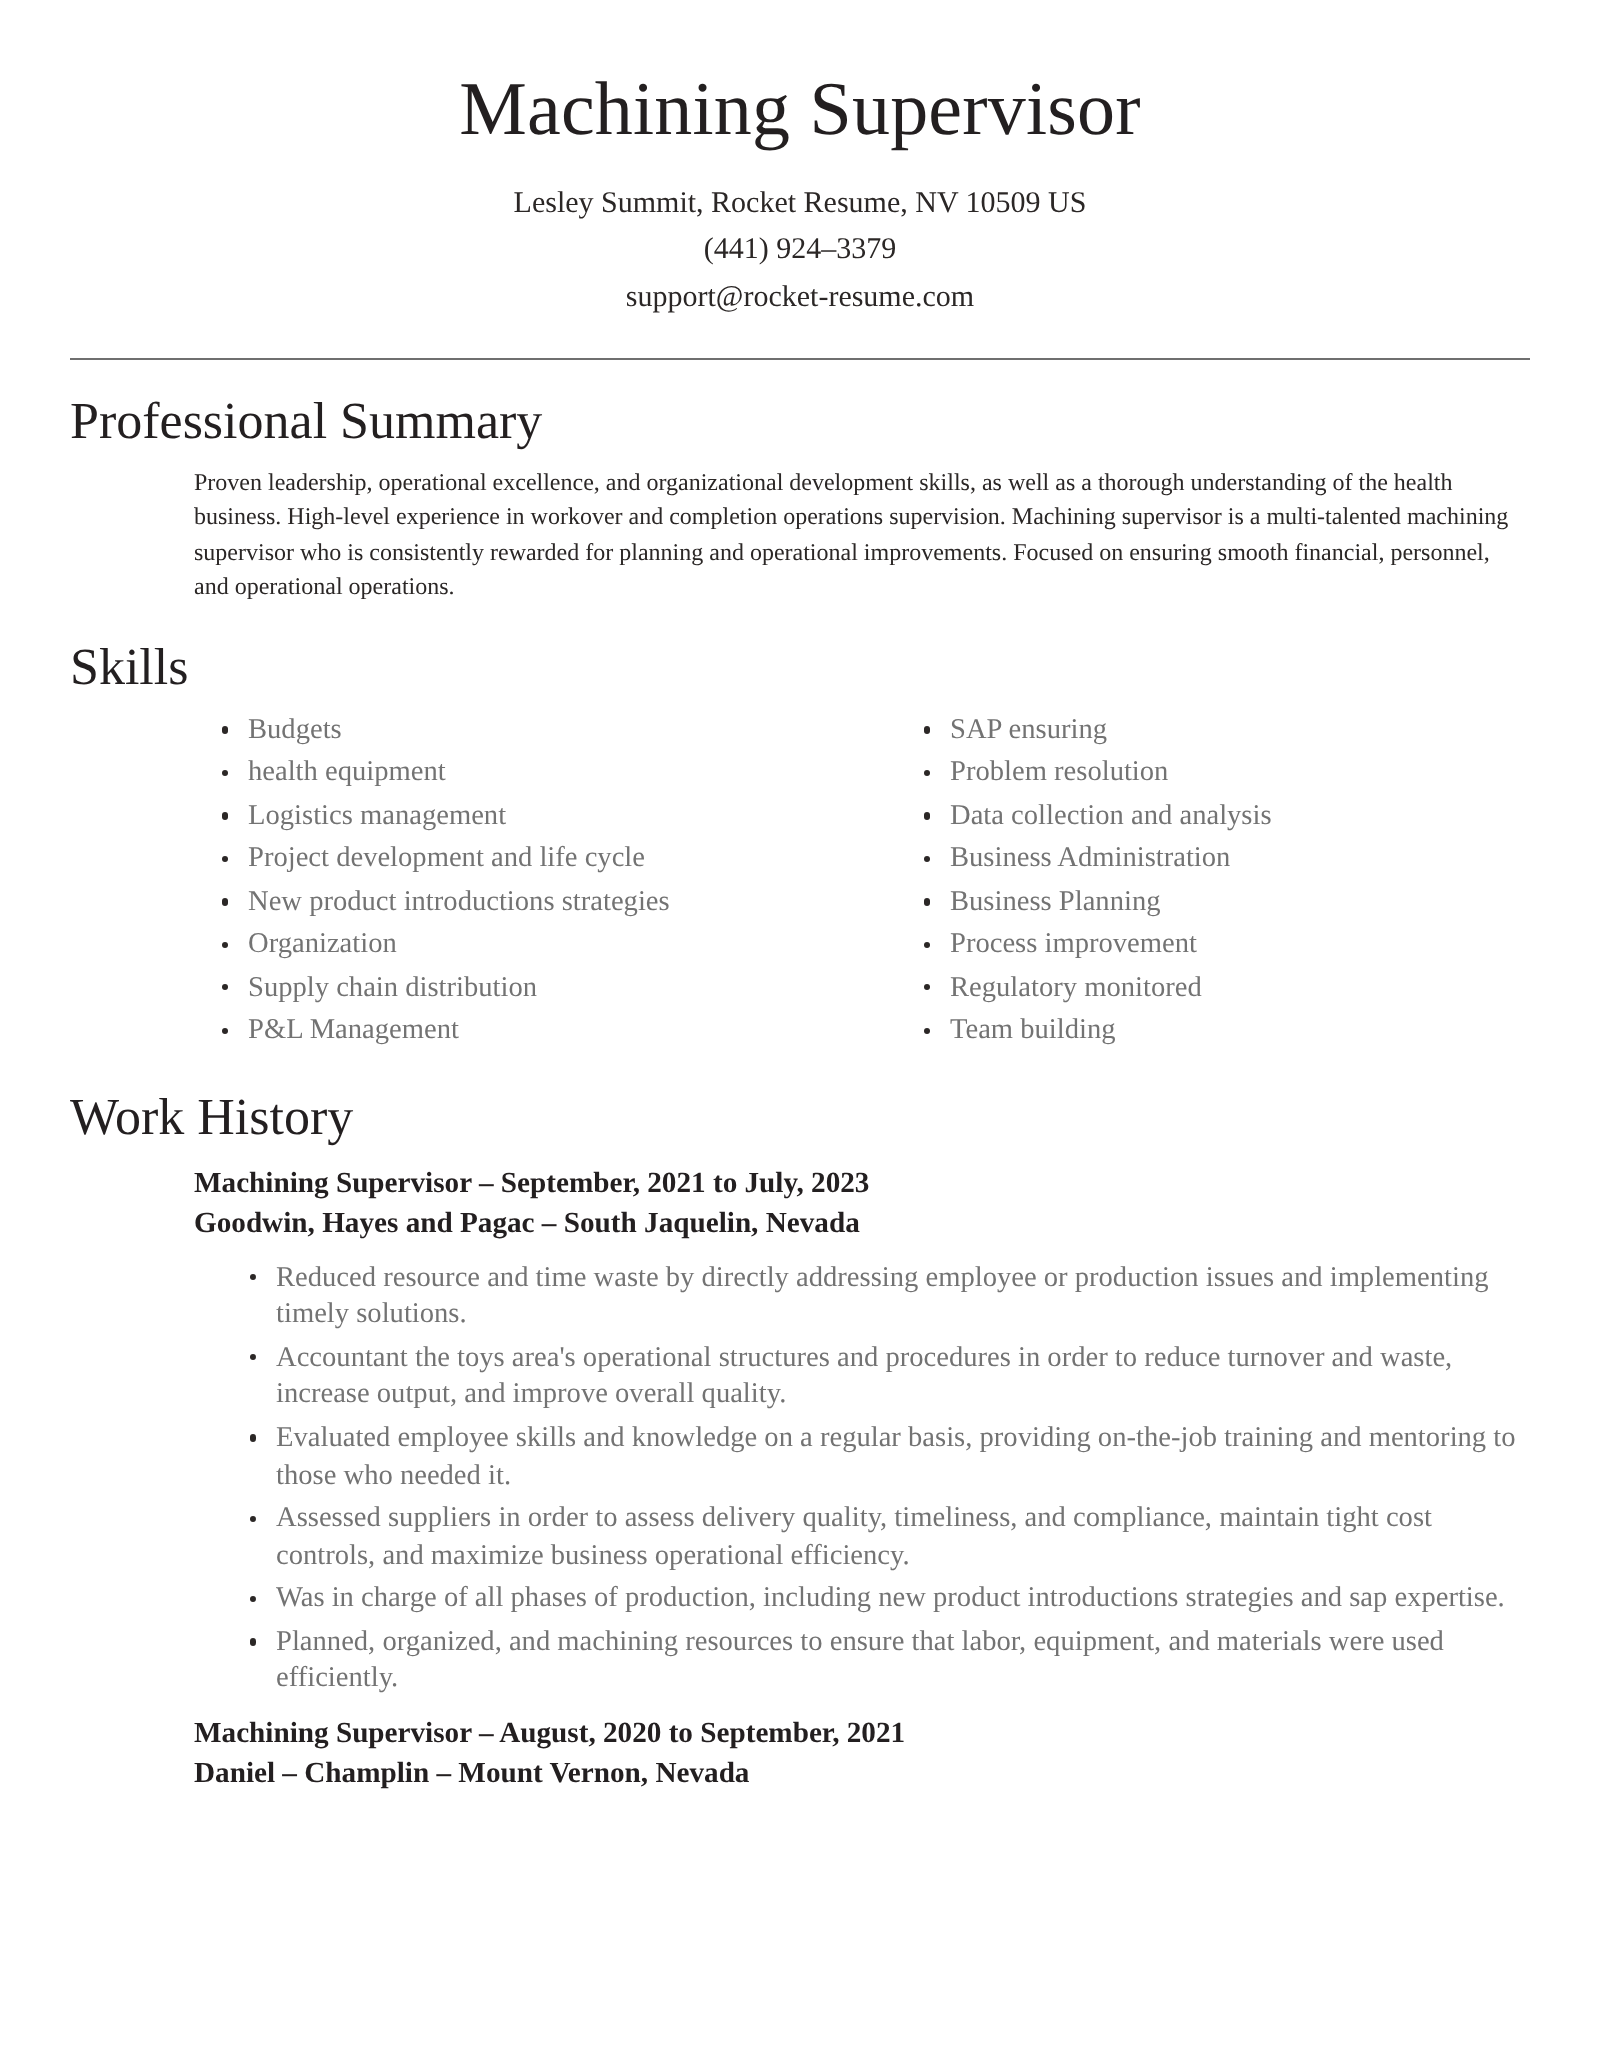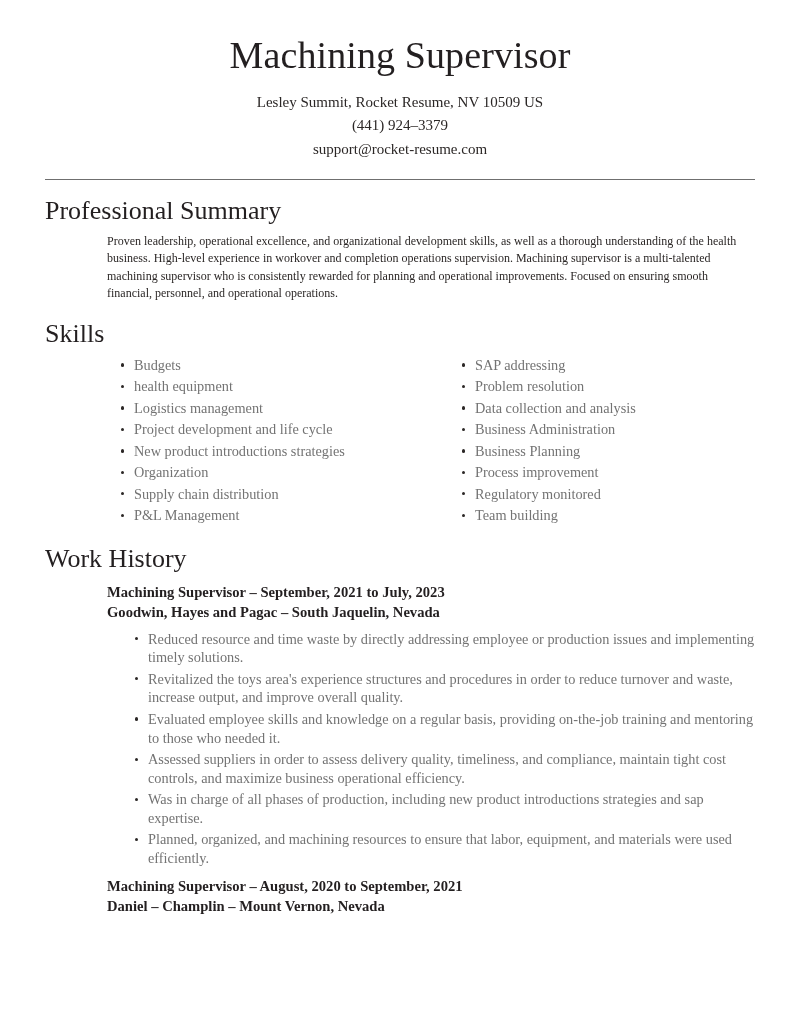--- a/index.html
+++ b/index.html
@@ -14,21 +14,21 @@
     font-family: "Liberation Serif", "DejaVu Serif", serif;
     color: #231f20;
     -webkit-font-smoothing: antialiased;
   }
 
   .page {
     width: 800px;
     height: 1035px;
     position: relative;
     box-sizing: border-box;
-    padding: 0 45px;
+    padding: 0 35px;
     overflow: hidden;
   }
 
   
   .resume-header {
     padding-top: 34px;
     text-align: center;
   }
   .resume-title {
     font-size: 38px;
@@ -178,21 +178,21 @@
           <li>Logistics management</li>
           <li>Project development and life cycle</li>
           <li>New product introductions strategies</li>
           <li>Organization</li>
           <li>Supply chain distribution</li>
           <li>P&amp;L Management</li>
         </ul>
       </div>
       <div class="skills-col right">
         <ul class="bullets">
-          <li>SAP addressing</li>
+          <li>SAP ensuring</li>
           <li>Problem resolution</li>
           <li>Data collection and analysis</li>
           <li>Business Administration</li>
           <li>Business Planning</li>
           <li>Process improvement</li>
           <li>Regulatory monitored</li>
           <li>Team building</li>
         </ul>
       </div>
     </div>
@@ -201,21 +201,21 @@
 
   <div class="section work-section">
     <h2 class="section-title">Work History</h2>
 
     <div class="job">
       <div class="job-line">Machining Supervisor – September, 2021 to July, 2023</div>
       <div class="job-line">Goodwin, Hayes and Pagac – South Jaquelin, Nevada</div>
       <div class="job-bullets">
         <ul class="bullets">
           <li>Reduced resource and time waste by directly addressing employee or production issues and implementing timely solutions.</li>
-          <li>Revitalized the toys area's experience structures and procedures in order to reduce turnover and waste, increase output, and improve overall quality.</li>
+          <li>Accountant the toys area's operational structures and procedures in order to reduce turnover and waste, increase output, and improve overall quality.</li>
           <li>Evaluated employee skills and knowledge on a regular basis, providing on-the-job training and mentoring to those who needed it.</li>
           <li>Assessed suppliers in order to assess delivery quality, timeliness, and compliance, maintain tight cost controls, and maximize business operational efficiency.</li>
           <li>Was in charge of all phases of production, including new product introductions strategies and sap expertise.</li>
           <li>Planned, organized, and machining resources to ensure that labor, equipment, and materials were used efficiently.</li>
         </ul>
       </div>
     </div>
 
     <div class="job">
       <div class="job-line">Machining Supervisor – August, 2020 to September, 2021</div>

